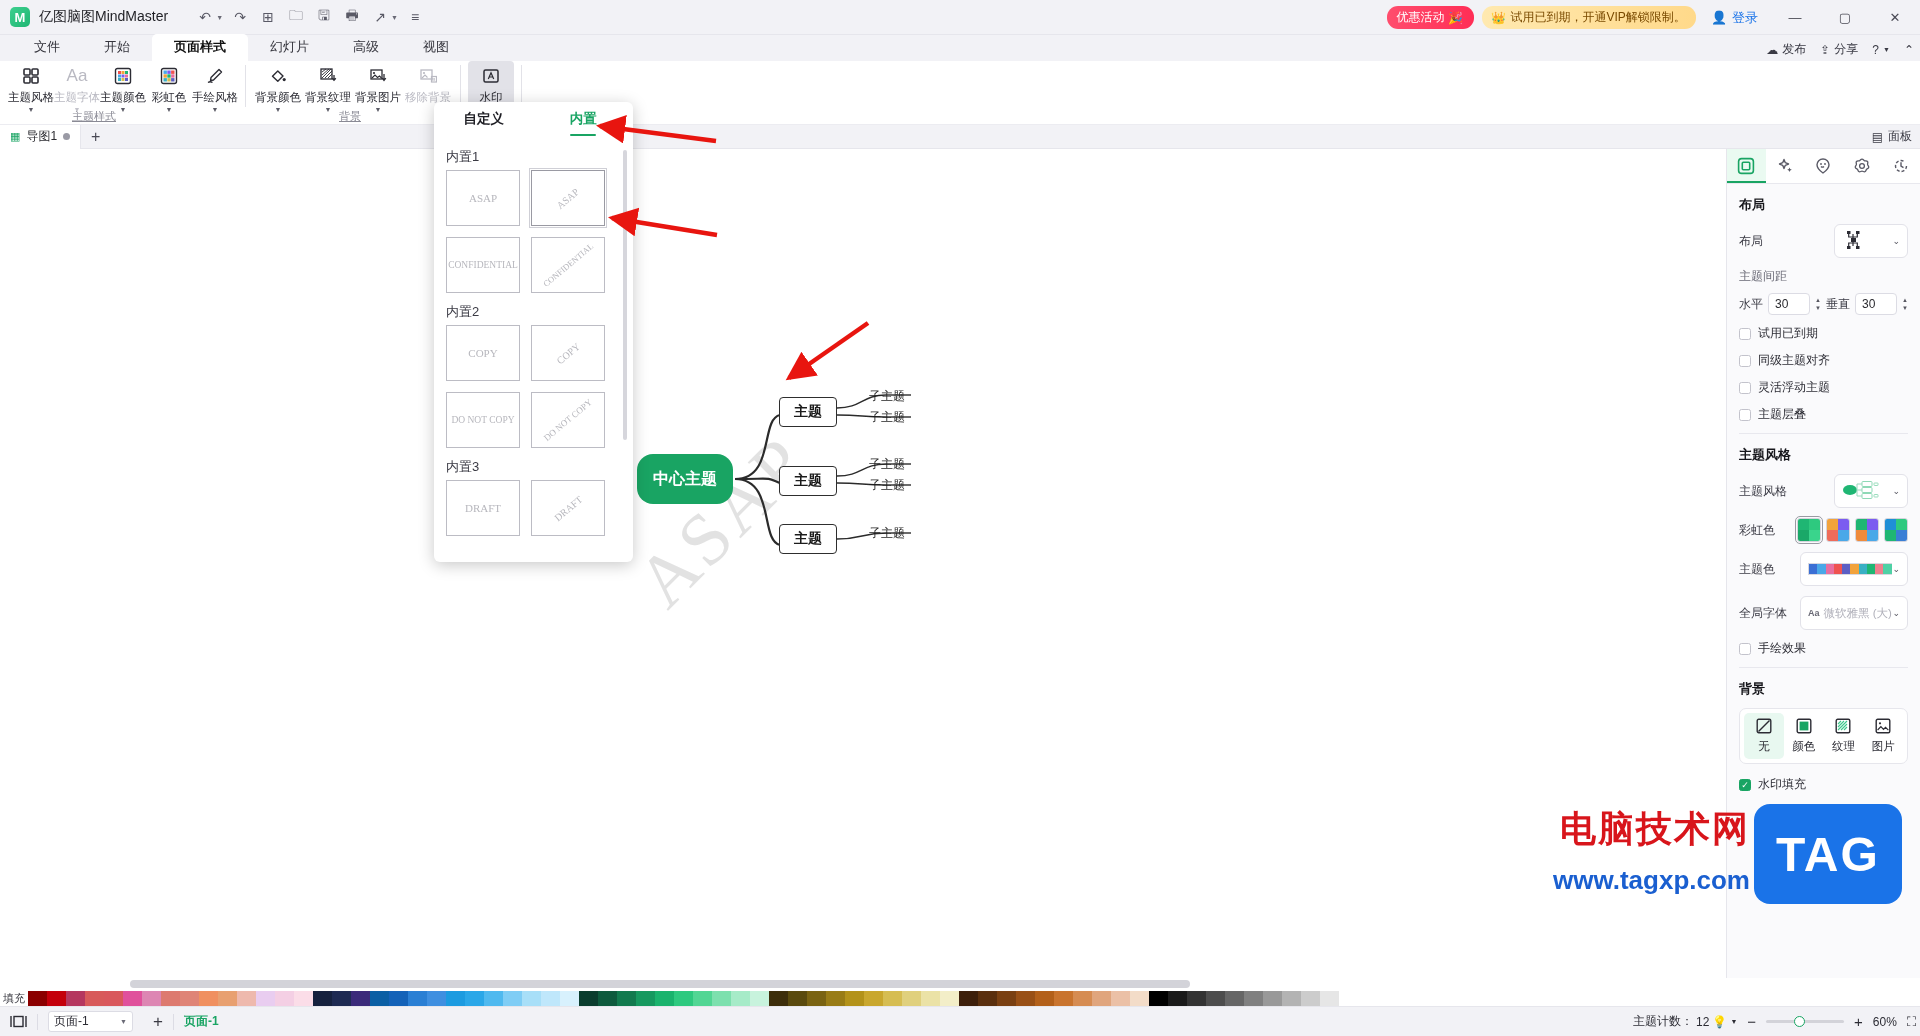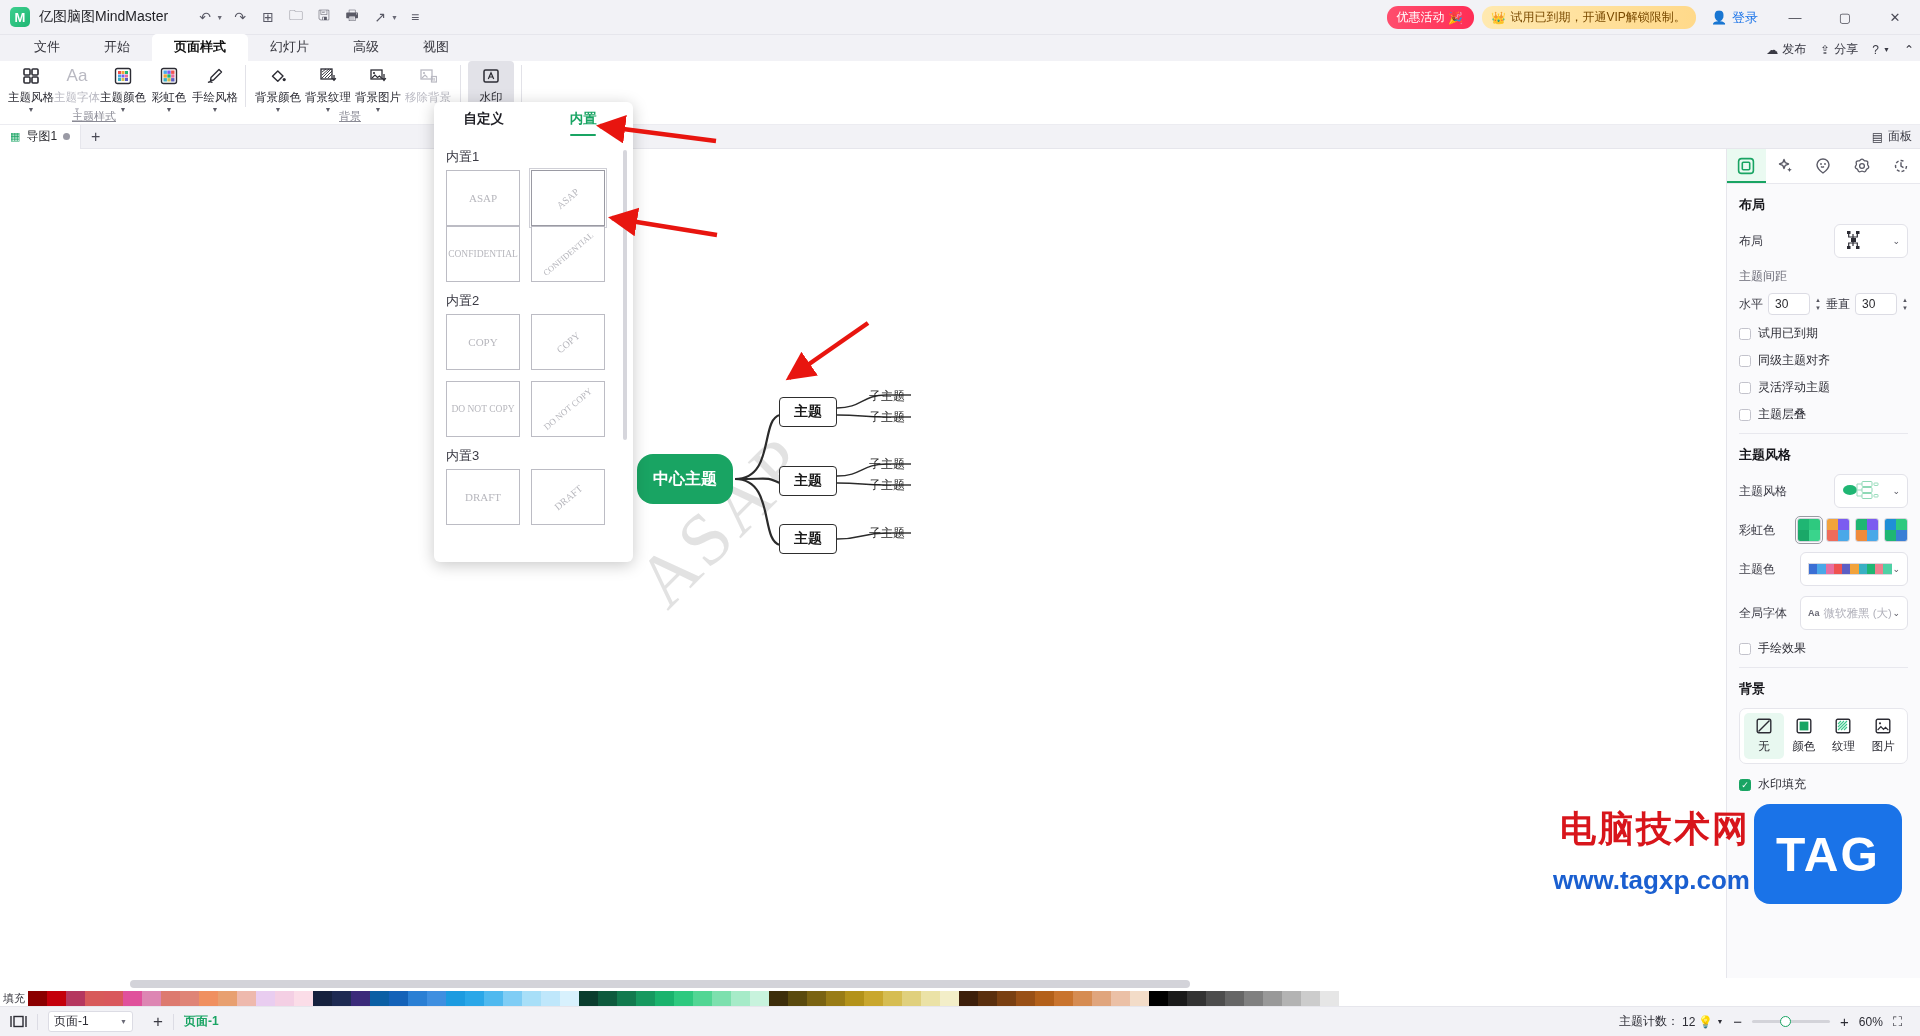--- a/index.html
+++ b/index.html
@@ -137,21 +137,21 @@
   
   #hscroll{position:absolute;left:0;right:194px;bottom:46px;height:12px;background:#fff;}
   .hsbar{position:absolute;left:130px;top:2px;width:1060px;height:8px;background:#d3d3d9;border-radius:4px;}
   #fillbar{position:absolute;left:0;right:0;bottom:30px;height:16px;display:flex;align-items:center;background:#fff;}
   .filllbl{font-size:11px;color:#33333b;padding:0 3px;}
   .fsw{width:19px;height:15px;}
   #statusbar{position:absolute;left:0;right:0;bottom:0;height:30px;background:#f2f2f6;display:flex;align-items:center;border-top:1px solid #e6e6ec;}
   .sbitem{font-size:12px;color:#2c2c34;display:flex;align-items:center;gap:5px;padding:0 10px;}
   .pagesel{width:85px;height:21px;border:1px solid #dcdce4;border-radius:3px;background:#fff;display:flex;align-items:center;justify-content:space-between;padding:0 5px;font-size:12px;}
   .sbsep{width:1px;height:16px;background:#dcdce4;}
-  .sbright{position:absolute;right:18px;display:flex;align-items:center;gap:10px;font-size:12px;color:#2c2c34;justify-content:space-between;}
+  .sbright{position:absolute;right:4px;display:flex;align-items:center;gap:10px;font-size:12px;color:#2c2c34;justify-content:space-between;}
   
   .annot{position:absolute;z-index:60;pointer-events:none;}
   
   .brand-cn{position:absolute;right:170px;bottom:182px;font-size:36px;font-weight:bold;color:#d8151b;letter-spacing:2px;z-index:70;font-family:"DejaVu Sans",sans-serif;}
   .brand-url{position:absolute;right:170px;bottom:140px;font-size:26px;font-weight:bold;color:#1a5fd0;z-index:70;}
   .brand-tag{position:absolute;right:18px;bottom:132px;width:148px;height:100px;background:#1a73e8;border-radius:16px;display:flex;align-items:center;justify-content:center;color:#fff;font-size:48px;font-weight:bold;letter-spacing:2px;z-index:70;}
 </style>
 </head>
 <body>
 
@@ -408,21 +408,21 @@
 
     <div class="wsec">内置1</div>
     <div class="wgrid">
       <div class="wcell">
         <span class="wtext">ASAP</span>
       </div>
       <div class="wcell sel">
         <span class="wtext rot">ASAP</span>
       </div>
     </div>
-    <div class="wgrid" style="">
+    <div class="wgrid" style="margin-top:11px;">
       <div class="wcell">
         <span class="wtext" style="font-size:9.5px">CONFIDENTIAL</span>
       </div>
       <div class="wcell">
         <span class="wtext rot" style="font-size:8.5px">CONFIDENTIAL</span>
       </div>
     </div>
 
     <div class="wsec" style="margin-top:10px;">内置2</div>
     <div class="wgrid">

